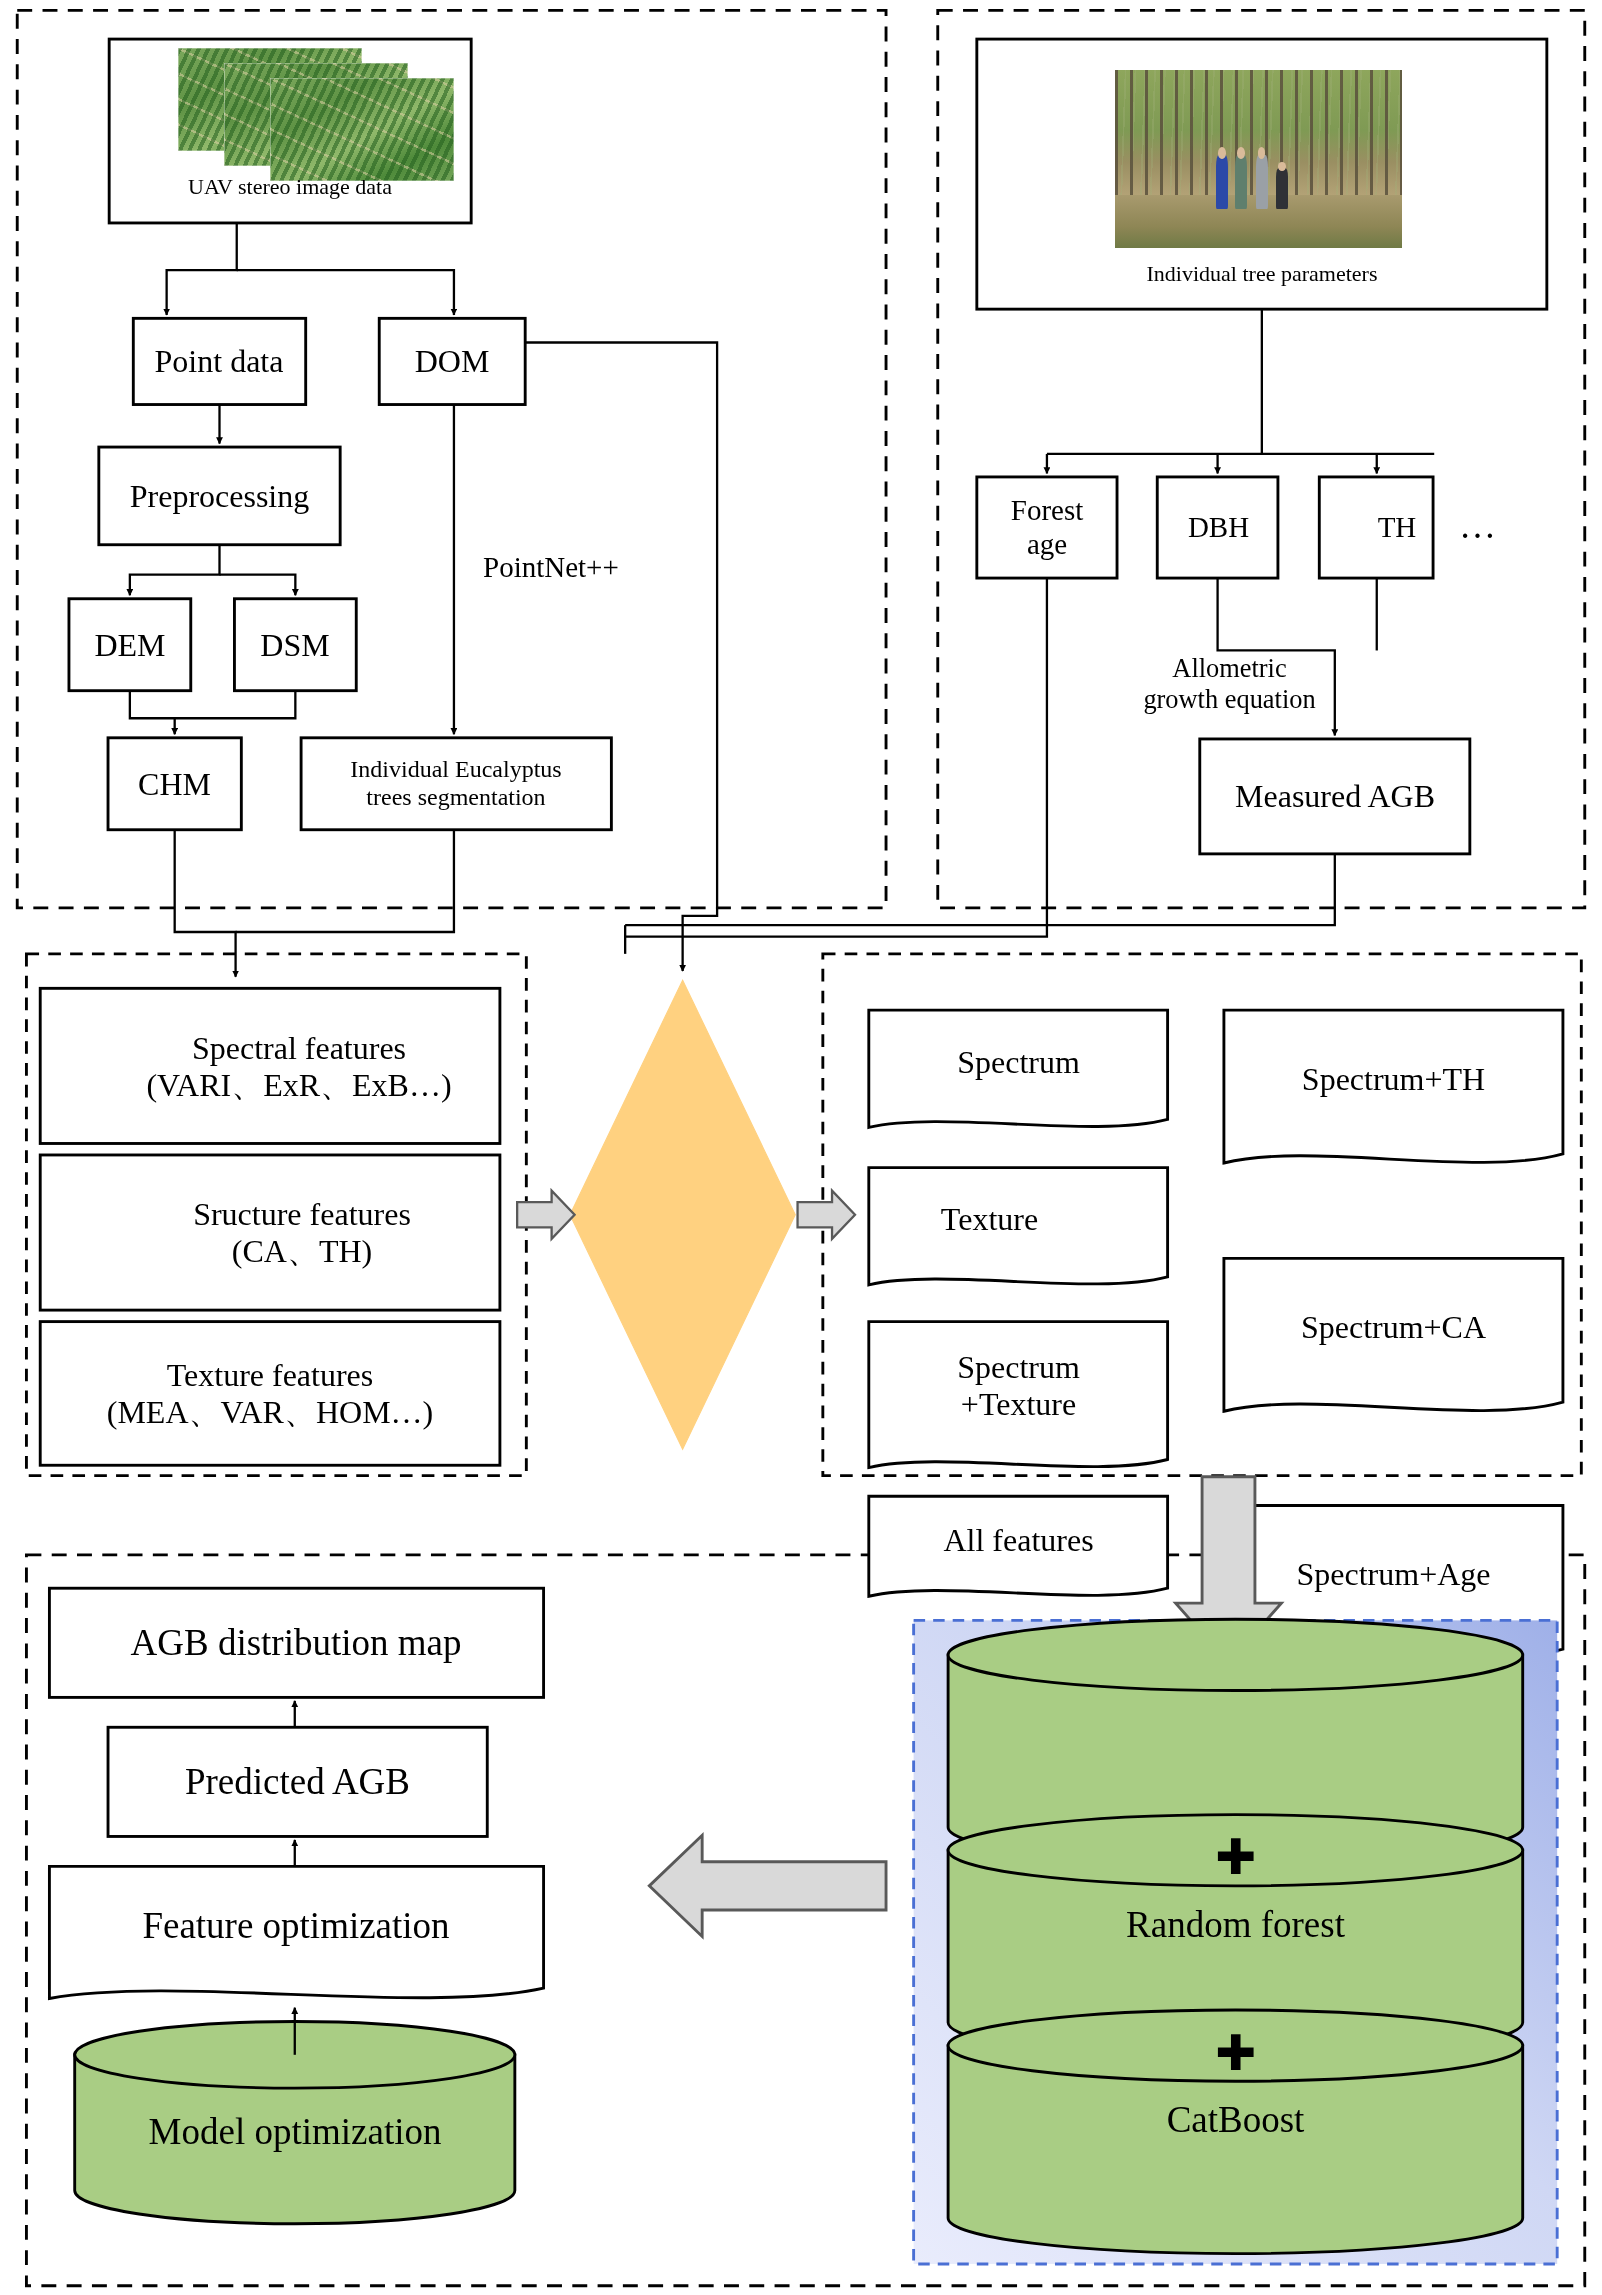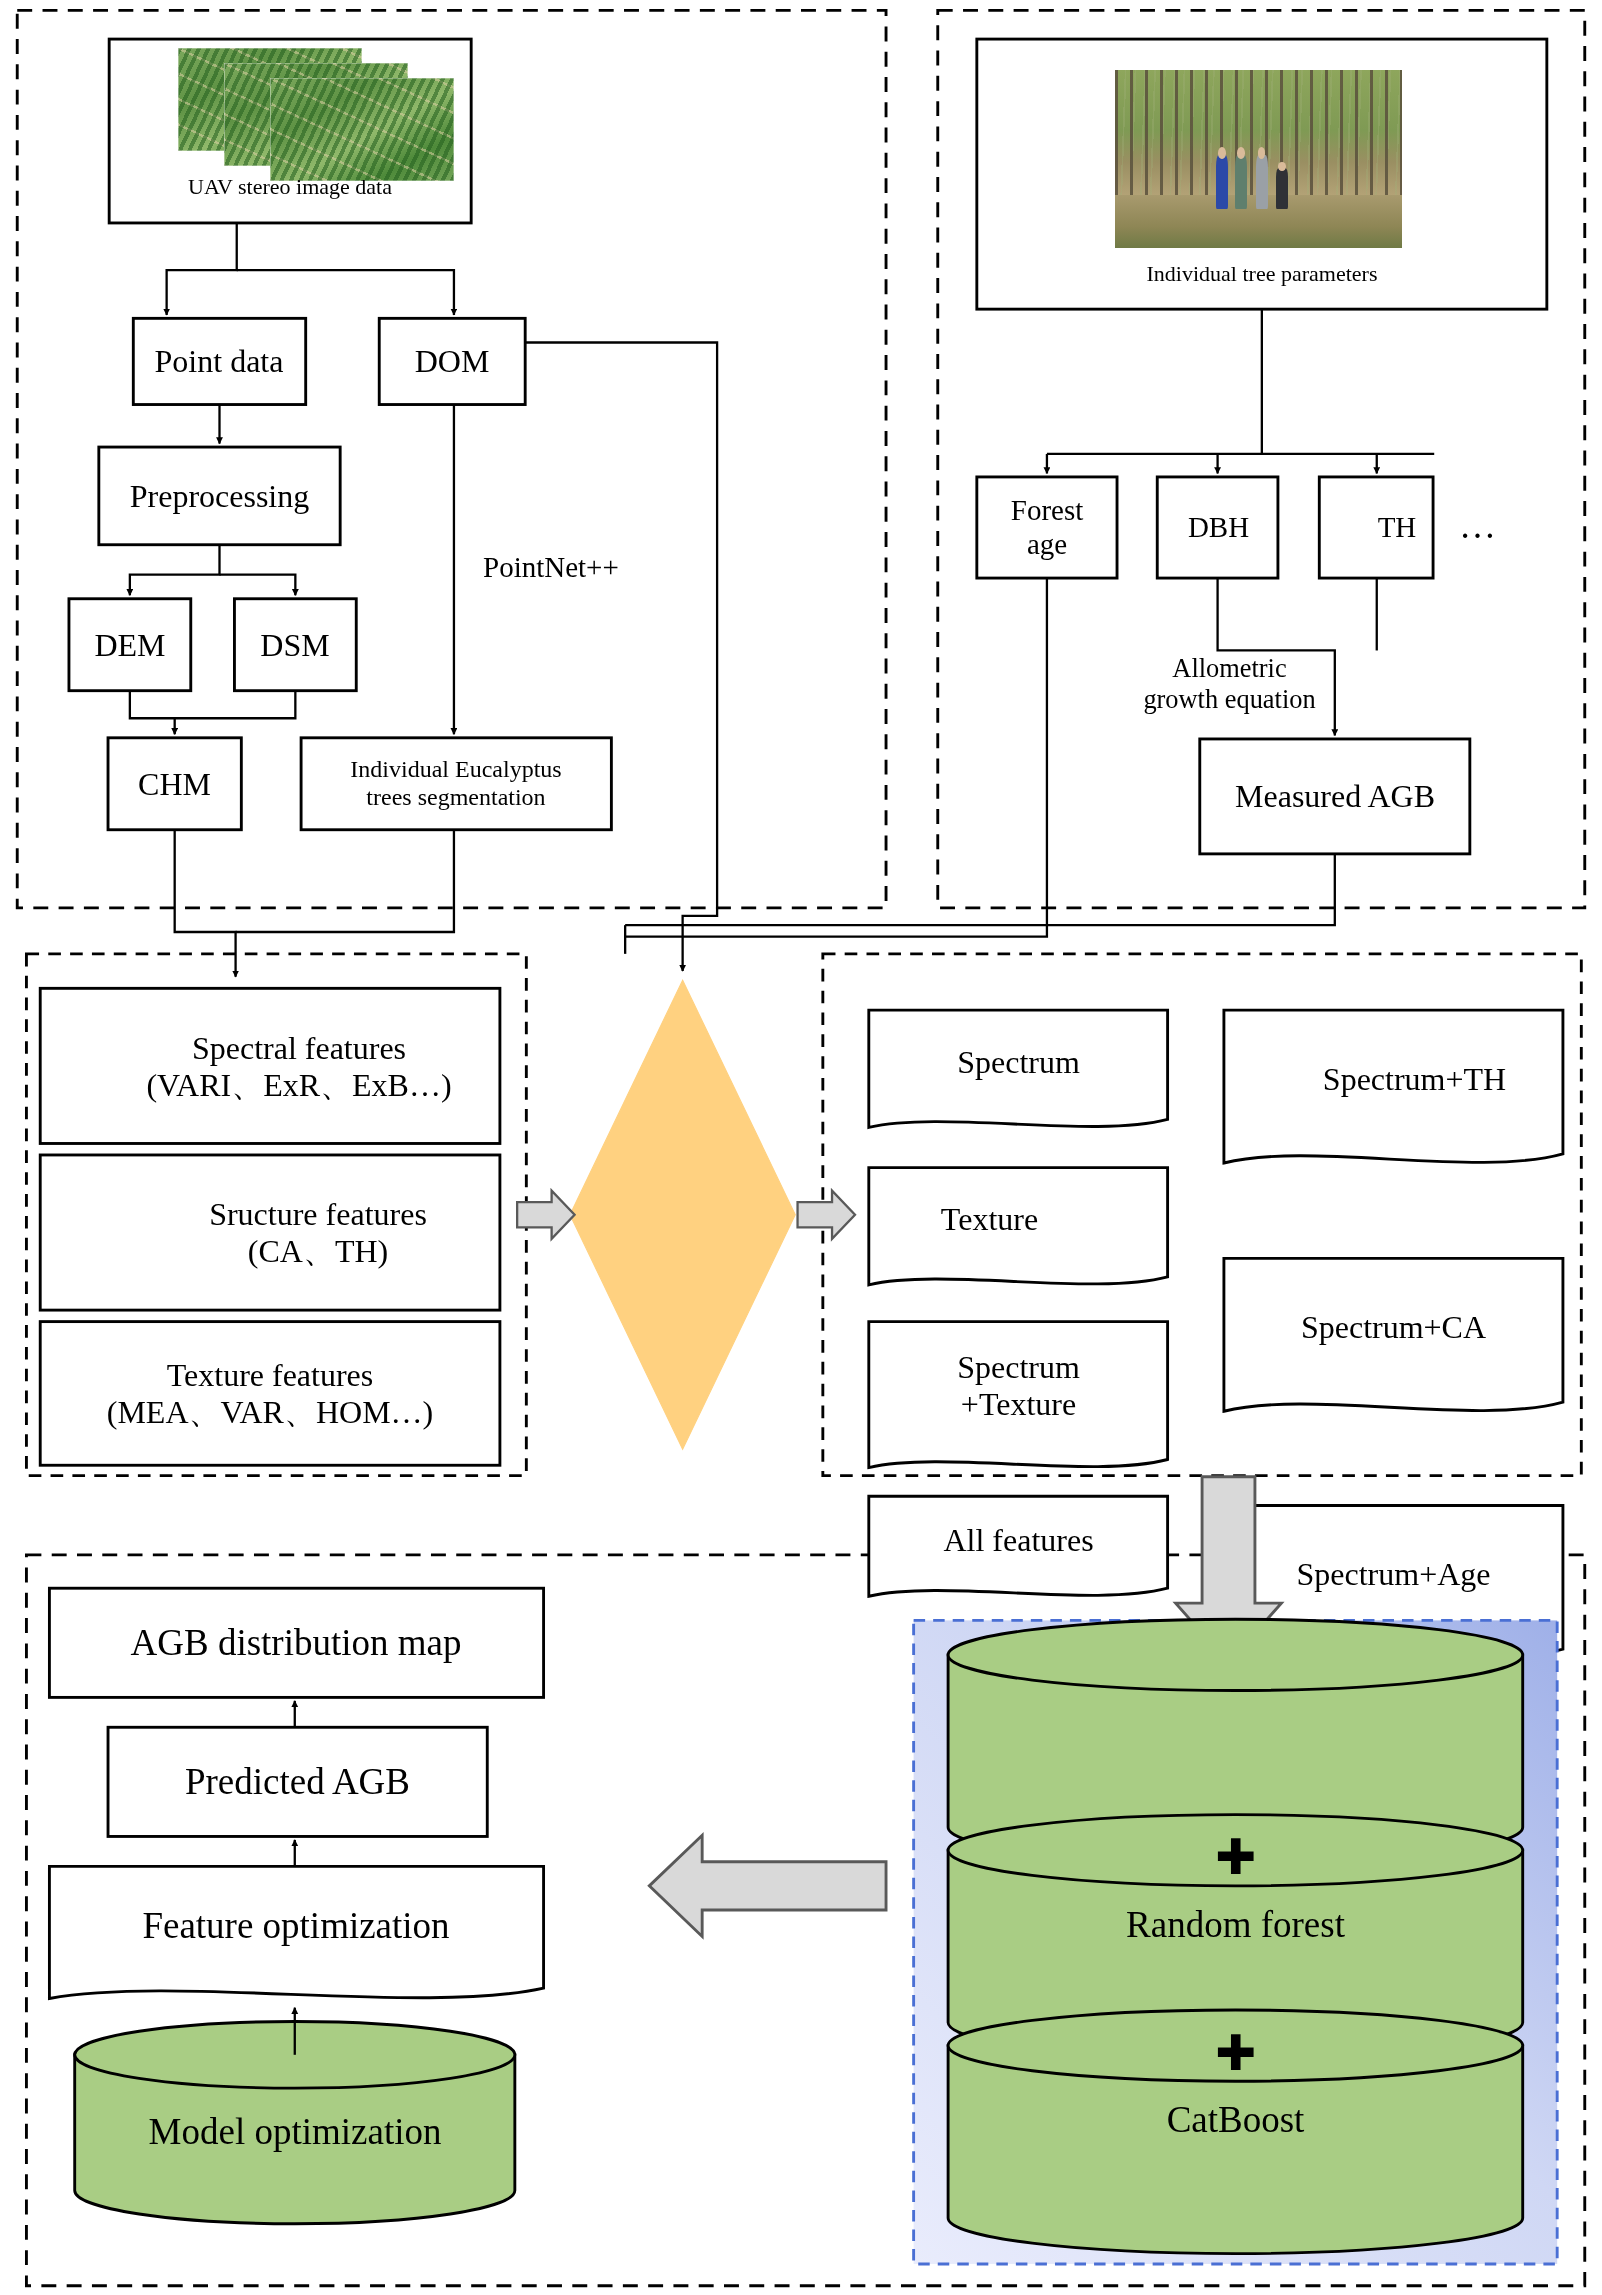--- a/index.html
+++ b/index.html
@@ -188,33 +188,33 @@
 age</div>
 <div class="lbl f50" style="left:1158px;top:477px;width:121px;height:101px;">DBH</div>
 <div class="lbl f50" style="left:1320px;top:477px;width:114px;height:101px;padding-left:20px;">TH</div>
 <div class="lbl f64" style="left:1443px;top:506px;width:69px;height:40px;">…</div>
 <div class="lbl f46" style="left:1109px;top:649px;width:241px;height:69px;">Allometric
 growth equation</div>
 <div class="lbl f56" style="left:1200px;top:739px;width:270px;height:115px;">Measured AGB</div>
 
 <div class="lbl f56" style="left:40px;top:989px;width:460px;height:155px;padding-left:29px;">Spectral features
 (VARI、ExR、ExB…)</div>
-<div class="lbl f56" style="left:40px;top:1155px;width:524px;height:155px;margin-left:16px;">Sructure features
+<div class="lbl f56" style="left:40px;top:1155px;width:524px;height:155px;">Sructure features
 (CA、TH)</div>
 <div class="lbl f56" style="left:40px;top:1322px;width:460px;height:144px;">Texture features
 (MEA、VAR、HOM…)</div>
 
 
 <div class="lbl f56" style="left:869px;top:1013px;width:299px;height:98px;">Spectrum</div>
 <div class="lbl f56" style="left:869px;top:1170px;width:241px;height:98px;">Texture</div>
 <div class="lbl f56" style="left:869px;top:1324px;width:299px;height:123px;">Spectrum
 +Texture</div>
 <div class="lbl f56" style="left:869px;top:1498px;width:299px;height:84px;">All features</div>
 
-<div class="lbl f56" style="left:1224px;top:1015px;width:339px;height:129px;padding-left:21px;">Spectrum+TH</div>
+<div class="lbl f56" style="left:1224px;top:1015px;width:339px;height:129px;">Spectrum+TH</div>
 <div class="lbl f56" style="left:1224px;top:1263px;width:339px;height:129px;">Spectrum+CA</div>
 <div class="lbl f56" style="left:1224px;top:1510px;width:339px;height:129px;">Spectrum+Age</div>
 
 <div class="lbl f64" style="left:948px;top:1874px;width:575px;height:103px;">Random forest</div>
 <div class="lbl f64" style="left:948px;top:2069px;width:575px;height:103px;">CatBoost</div>
 <div class="lbl plus" style="left:1201px;top:1831px;width:69px;height:52px;">✚</div>
 <div class="lbl plus" style="left:1201px;top:2027px;width:69px;height:52px;">✚</div>
 
 <div class="lbl f64" style="left:49px;top:1589px;width:494px;height:109px;">AGB distribution map</div>
 <div class="lbl f64" style="left:108px;top:1728px;width:379px;height:109px;">Predicted AGB</div>

